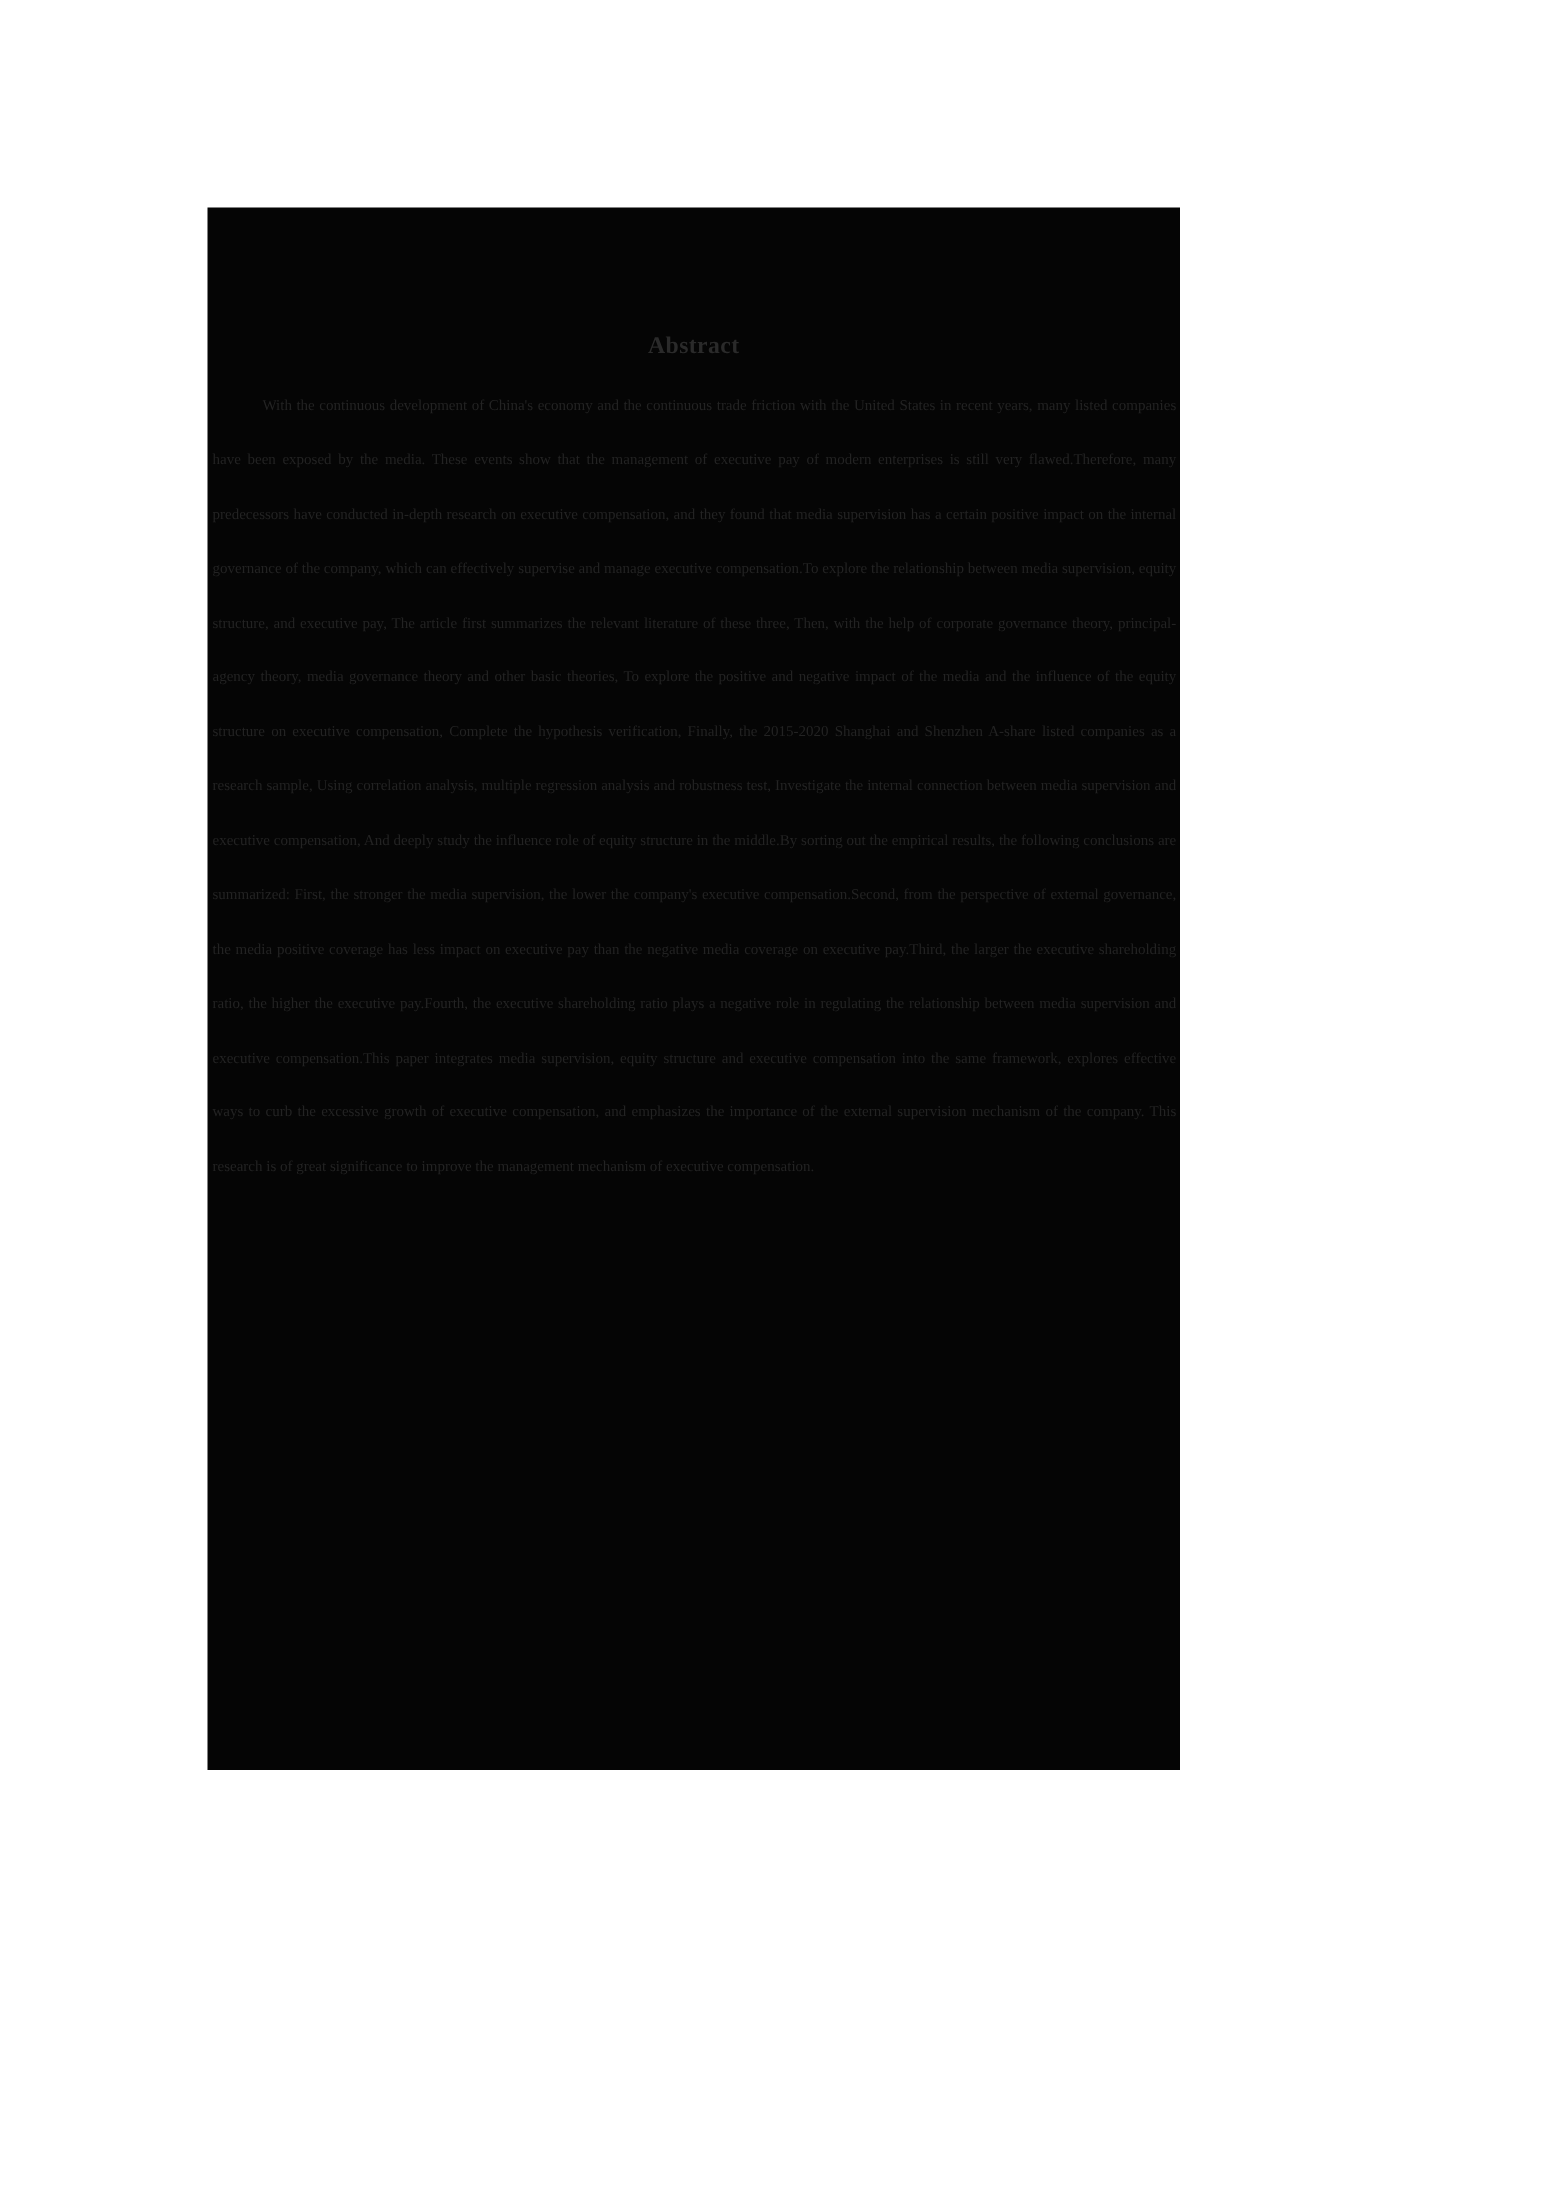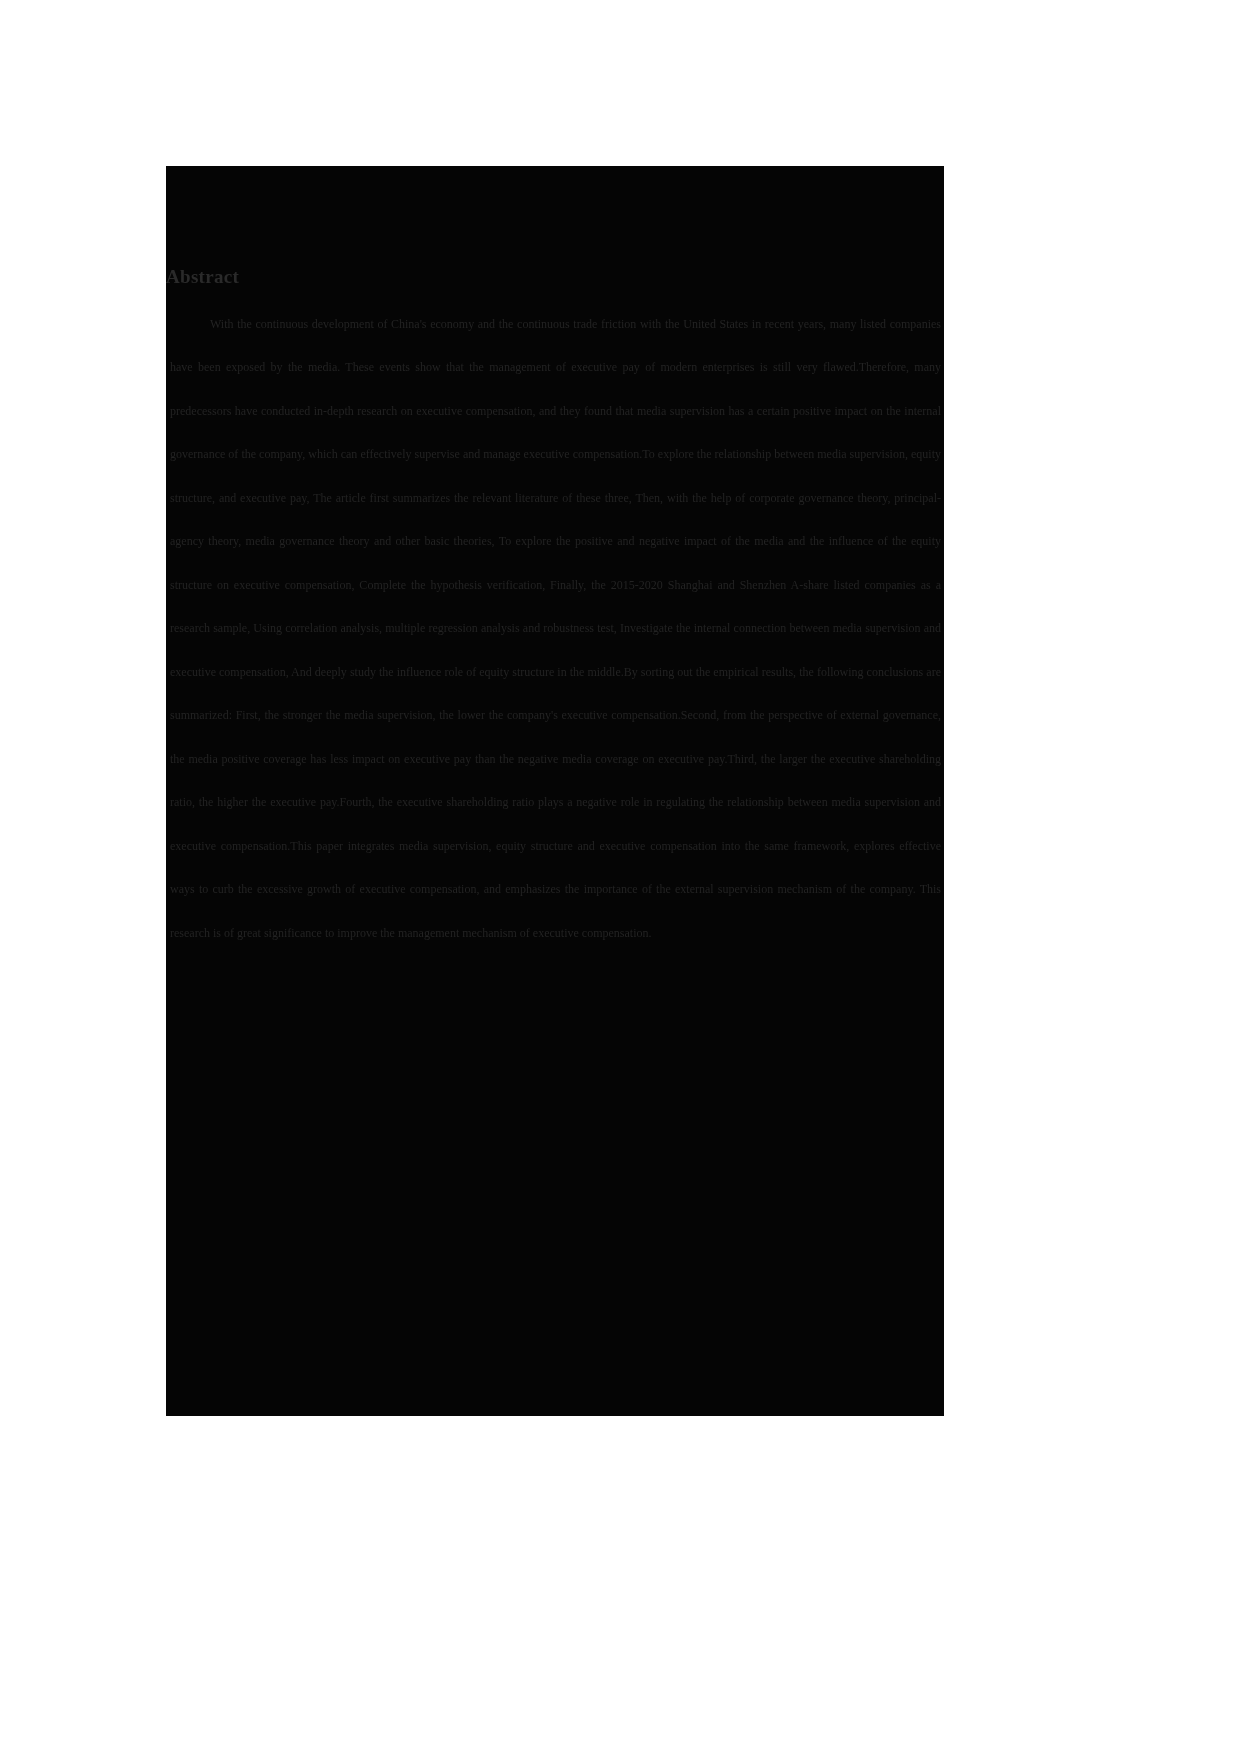--- a/index.html
+++ b/index.html
@@ -23,21 +23,21 @@
     overflow: hidden;
   }
   #inner {
     position: absolute;
     left: 0;
     top: 0;
     width: 778px;
     padding: 0;
   }
   .abs-title {
-    text-align: left;
+    text-align: center;
     color: #2a2a2a;
     font-weight: bold;
     font-size: 19px;
     letter-spacing: 0.3px;
     margin: 100px 0 0 0;
     line-height: 1.2;
   }
   .abs-body {
     color: #232323;
     font-size: 12px;

